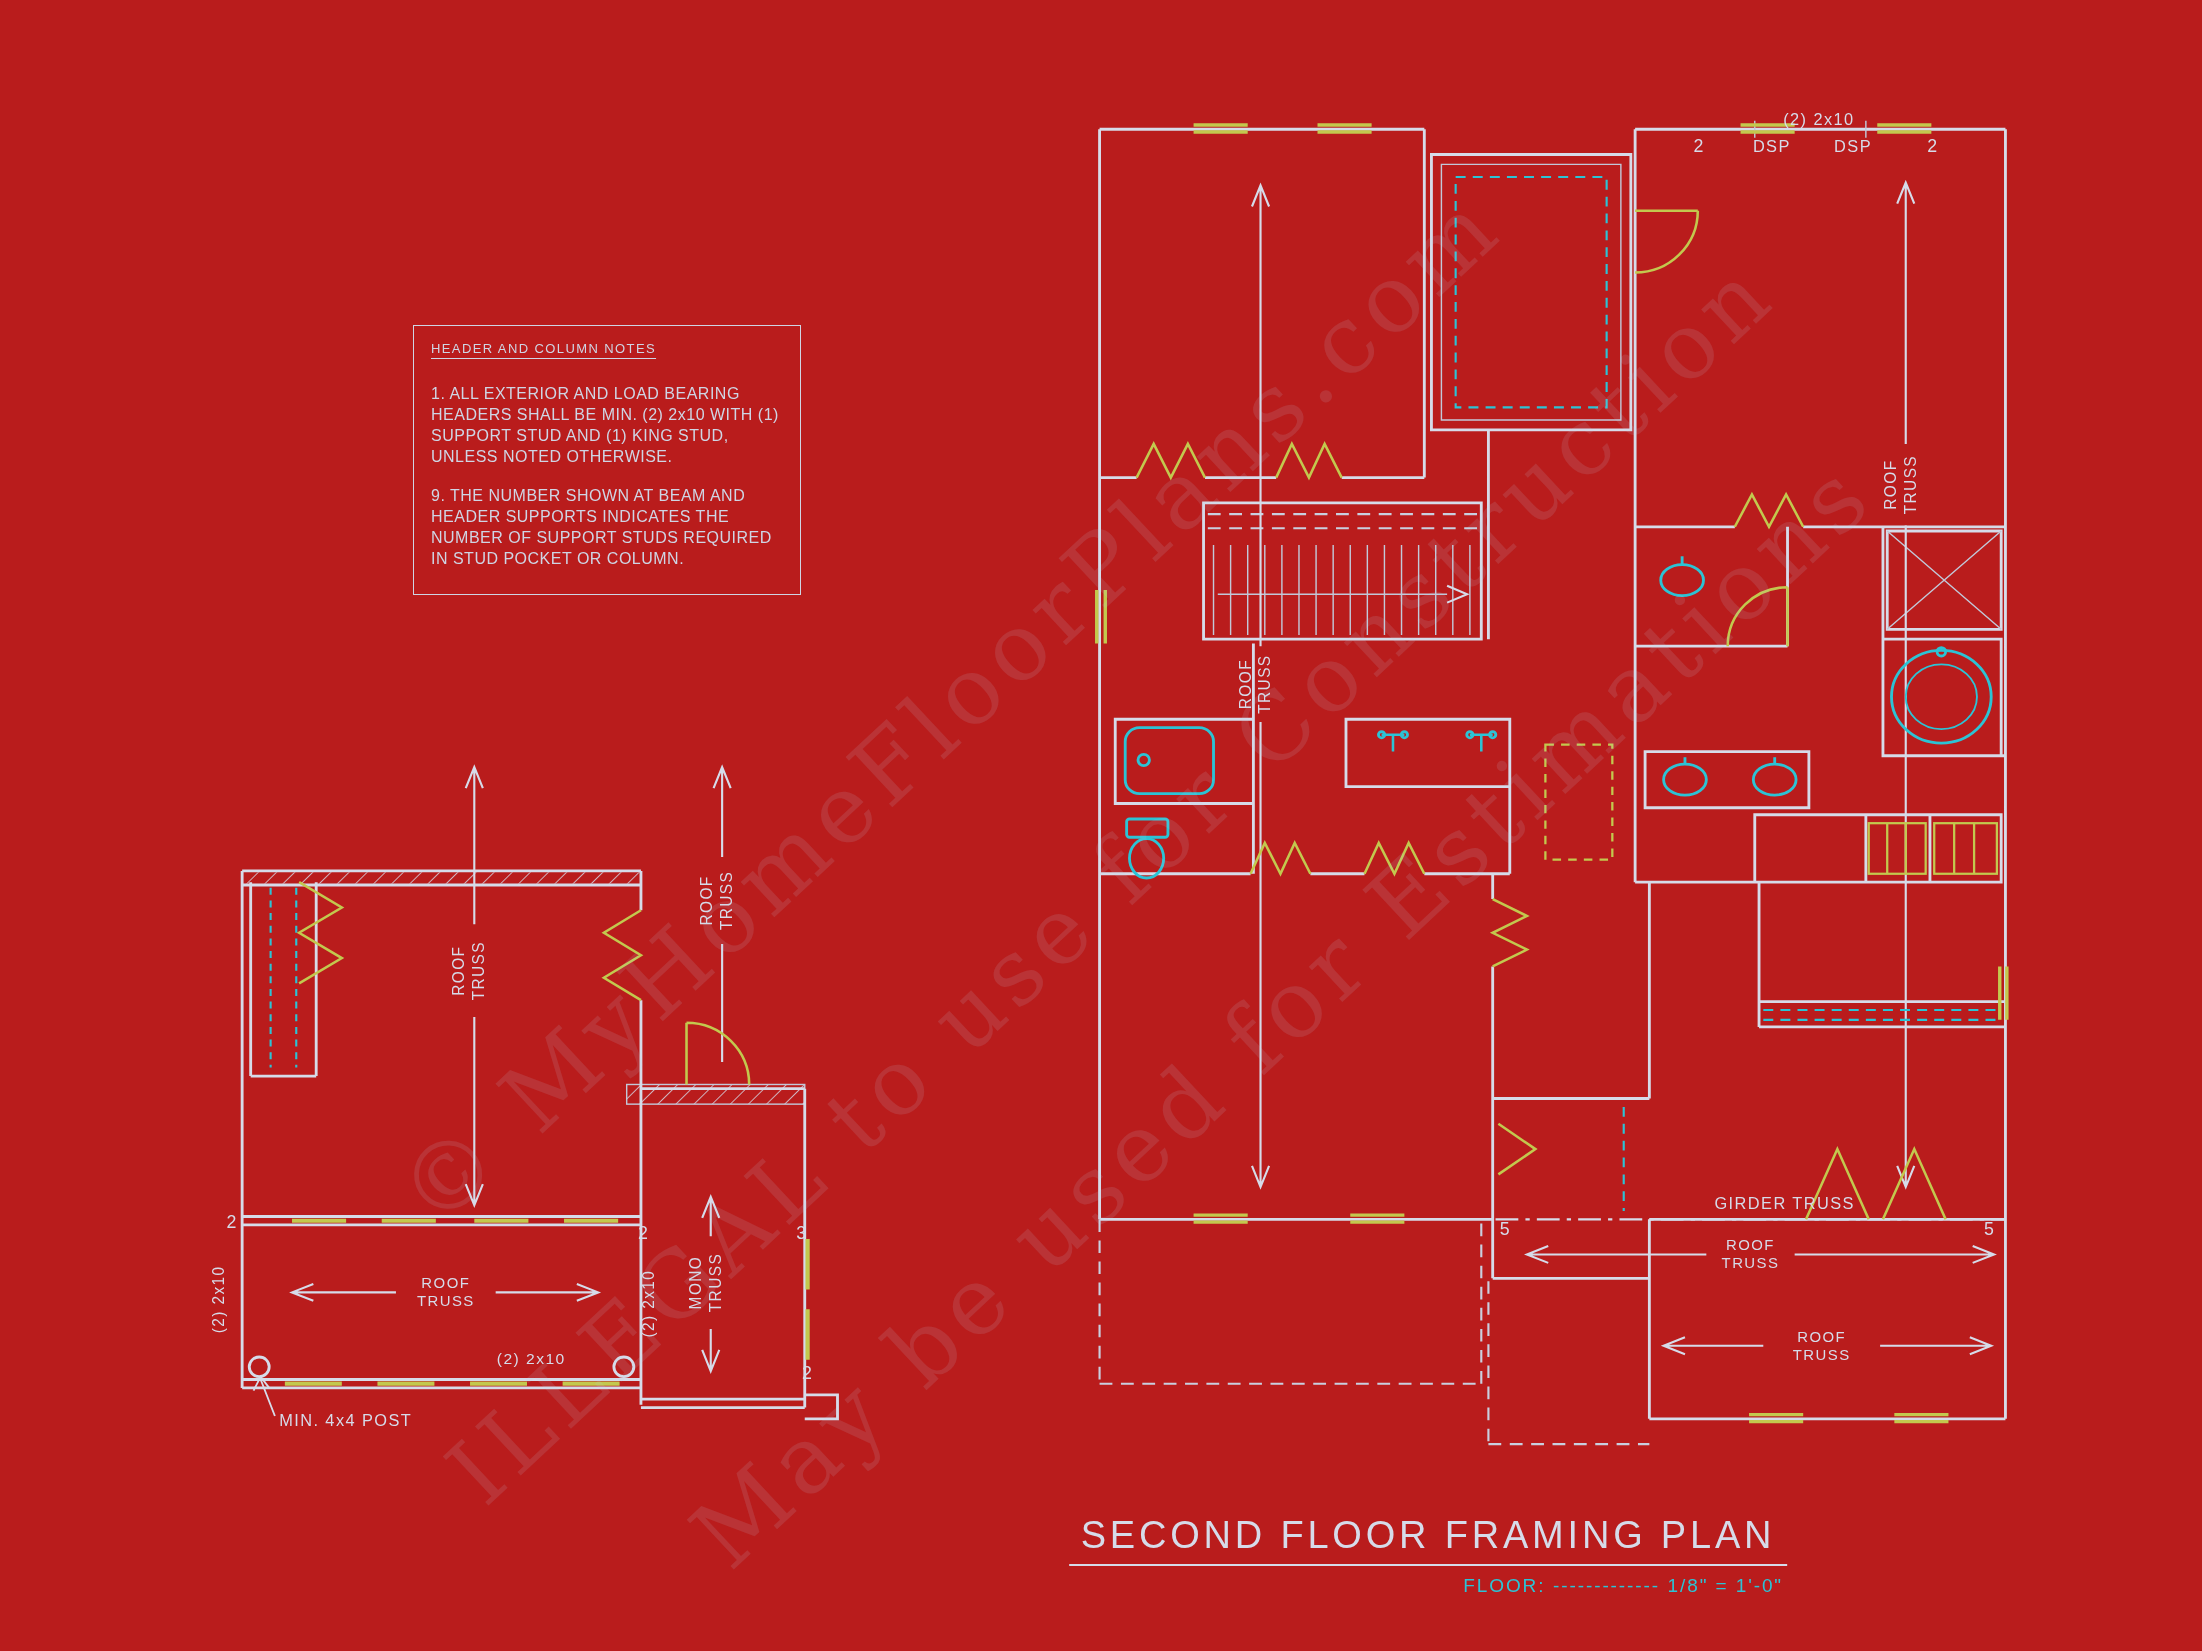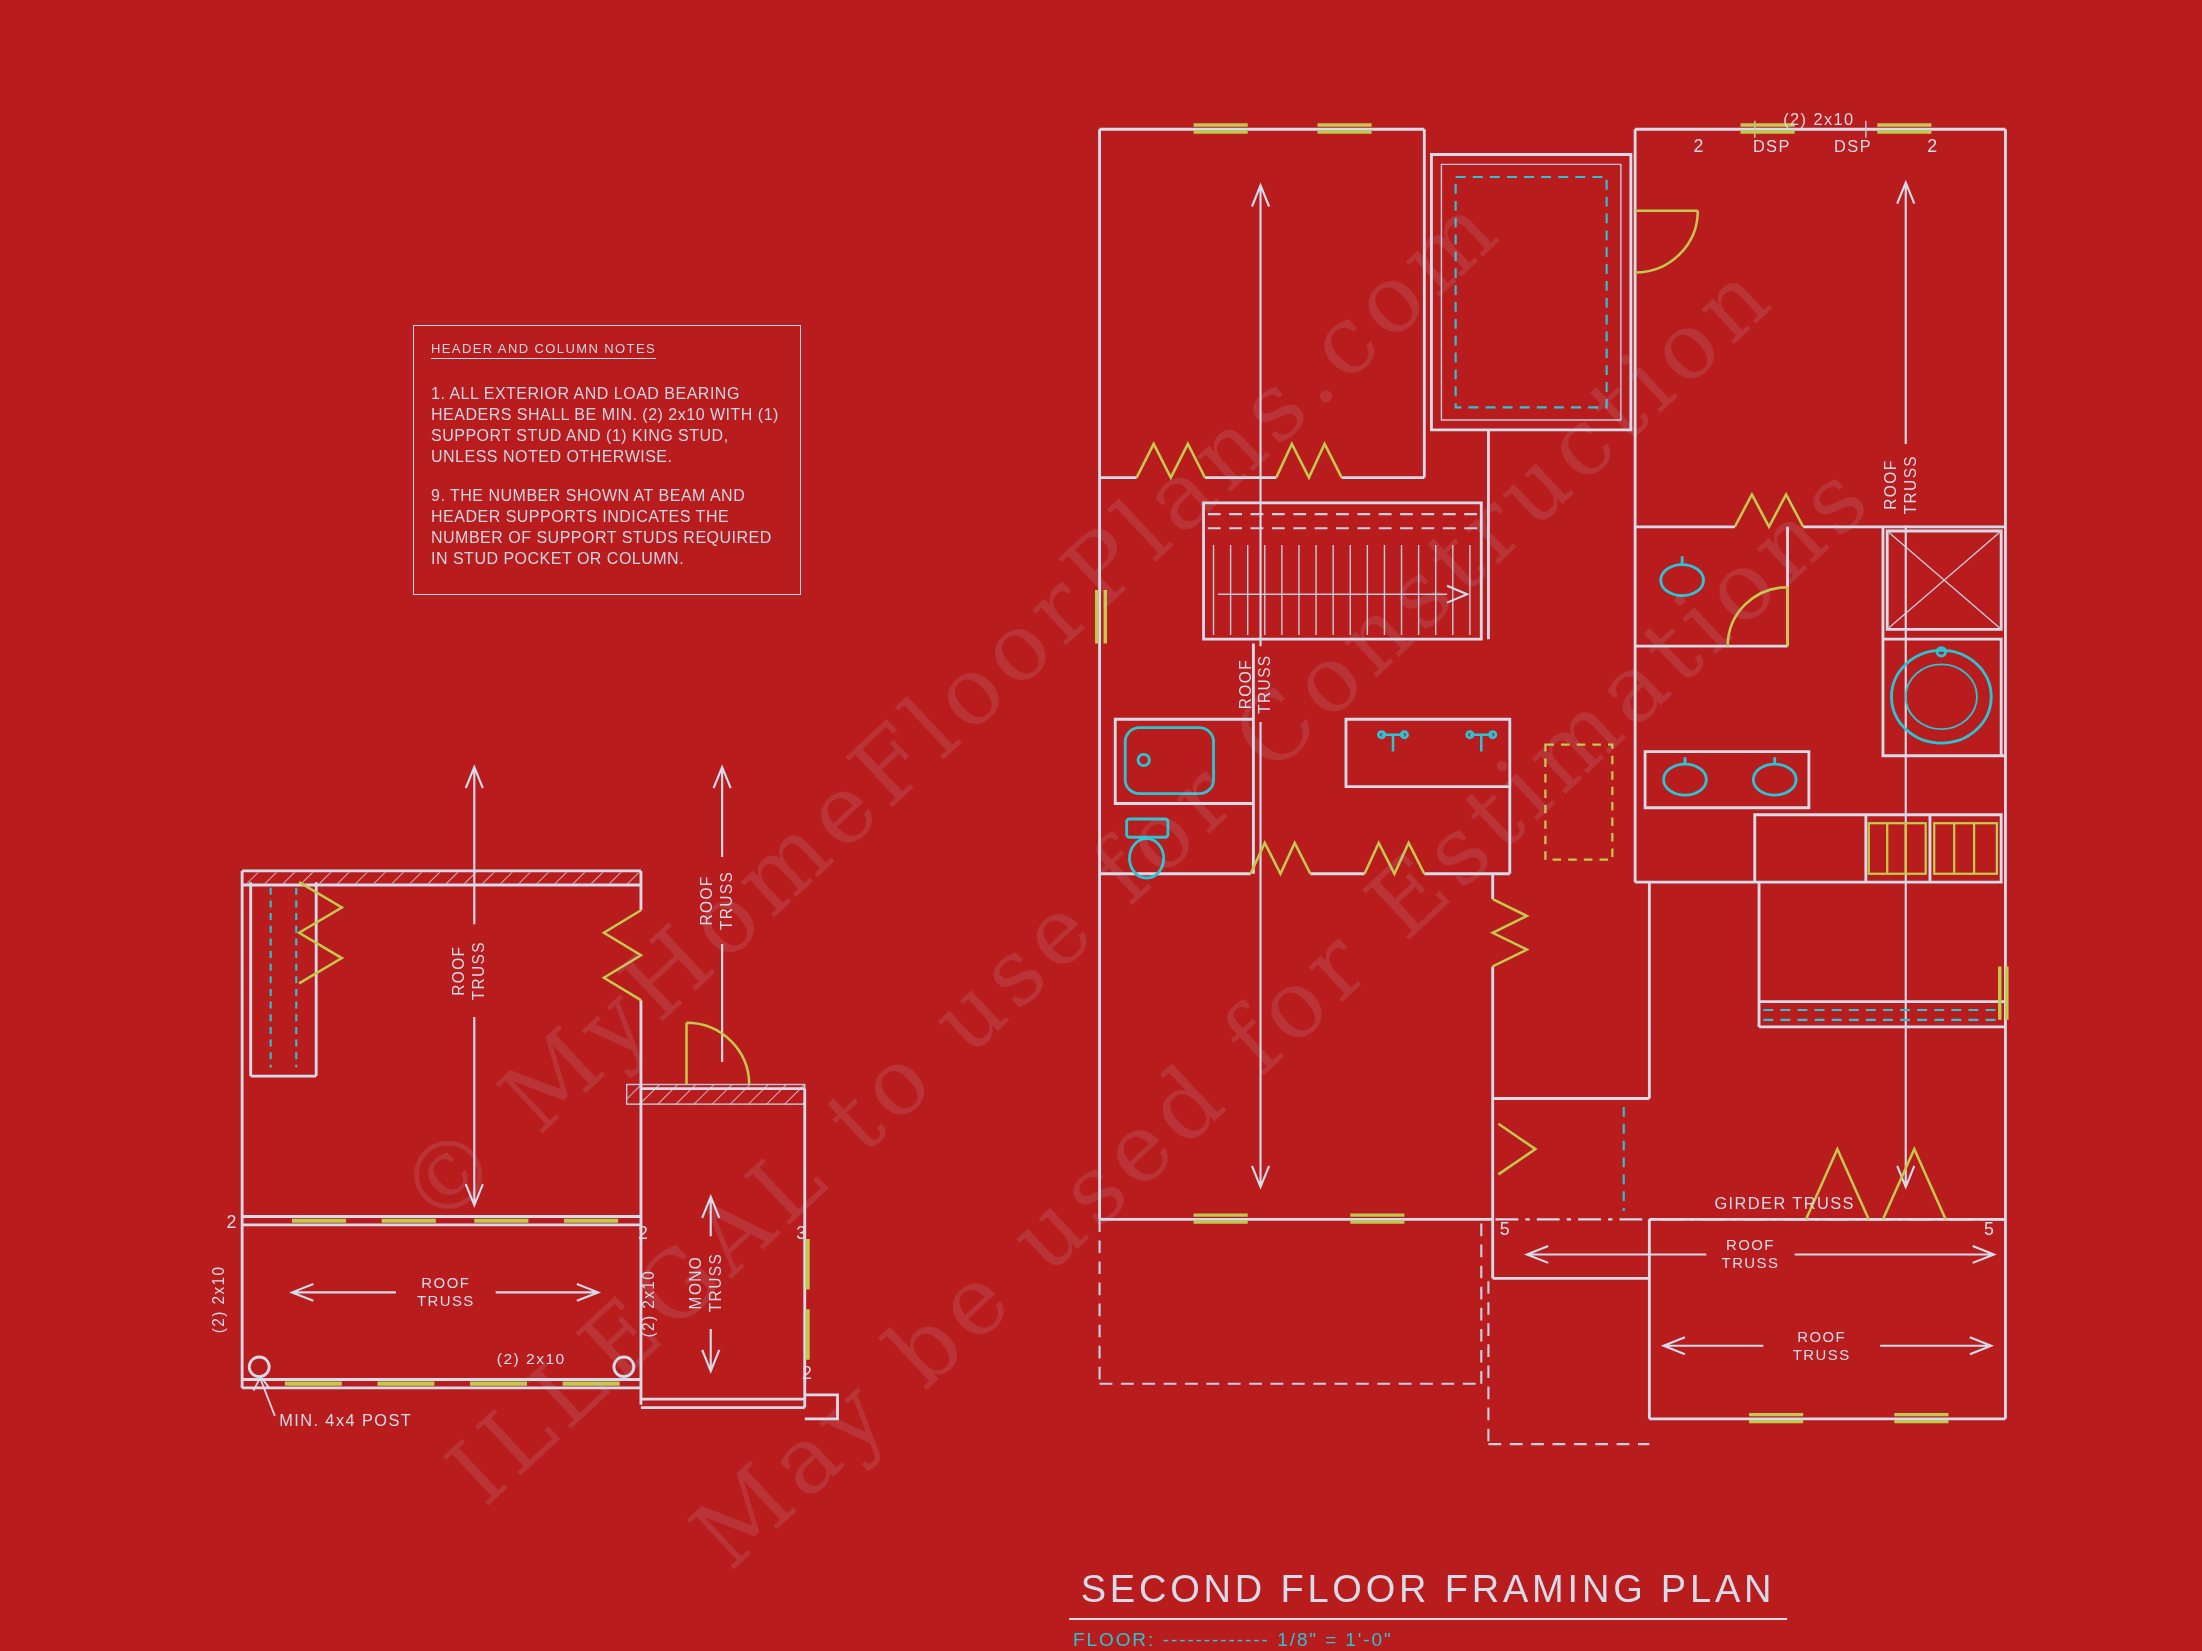--- a/index.html
+++ b/index.html
@@ -7,21 +7,21 @@
          font-family:"Liberation Sans",sans-serif;}
   .sheet svg{position:absolute;left:0;top:0;width:2202px;height:1652px;}
   svg text{font-family:"Liberation Sans",sans-serif;fill:#d6dbe9;letter-spacing:1px;}
   .watermark{position:absolute;font-family:"DejaVu Serif",serif;color:rgba(195,205,232,0.13);
              white-space:nowrap;transform:translate(-50%,-50%) rotate(-43deg);
              font-size:94px;letter-spacing:7.6px;pointer-events:none;z-index:5;}
   .notes-box{position:absolute;left:413px;top:325px;width:352px;border:1.9px solid #cfd5e4;
              padding:15.3px 17px 5.7px;color:#cfd5e4;z-index:3;}
   .notes-title{font-size:13px;letter-spacing:1.4px;text-decoration:underline;text-underline-offset:4.8px;margin-bottom:28px;}
   .note{font-size:16px;line-height:1.3;letter-spacing:0.5px;margin:0 0 19px;}
-  .title-block{position:absolute;left:1428px;top:1568px;transform:translateX(-50%);text-align:left;color:#d6dbe9;z-index:3;}
+  .title-block{position:absolute;left:1428px;top:1514px;transform:translateX(-50%);text-align:right;color:#d6dbe9;z-index:3;}
   .sheet-title{display:inline-block;font-size:38px;letter-spacing:3.8px;border-bottom:2.9px solid #d6dbe9;padding:0 11.5px 6.7px;}
   .scale-line{margin-top:9.6px;font-size:19px;letter-spacing:1.9px;color:#2cc3d5;}
   .scale-line span{margin:0 3.8px;}
 </style>
 </head>
 <body>
 
 <div class="sheet">
 
 <svg viewBox="0 0 1546 1176" preserveAspectRatio="none">

